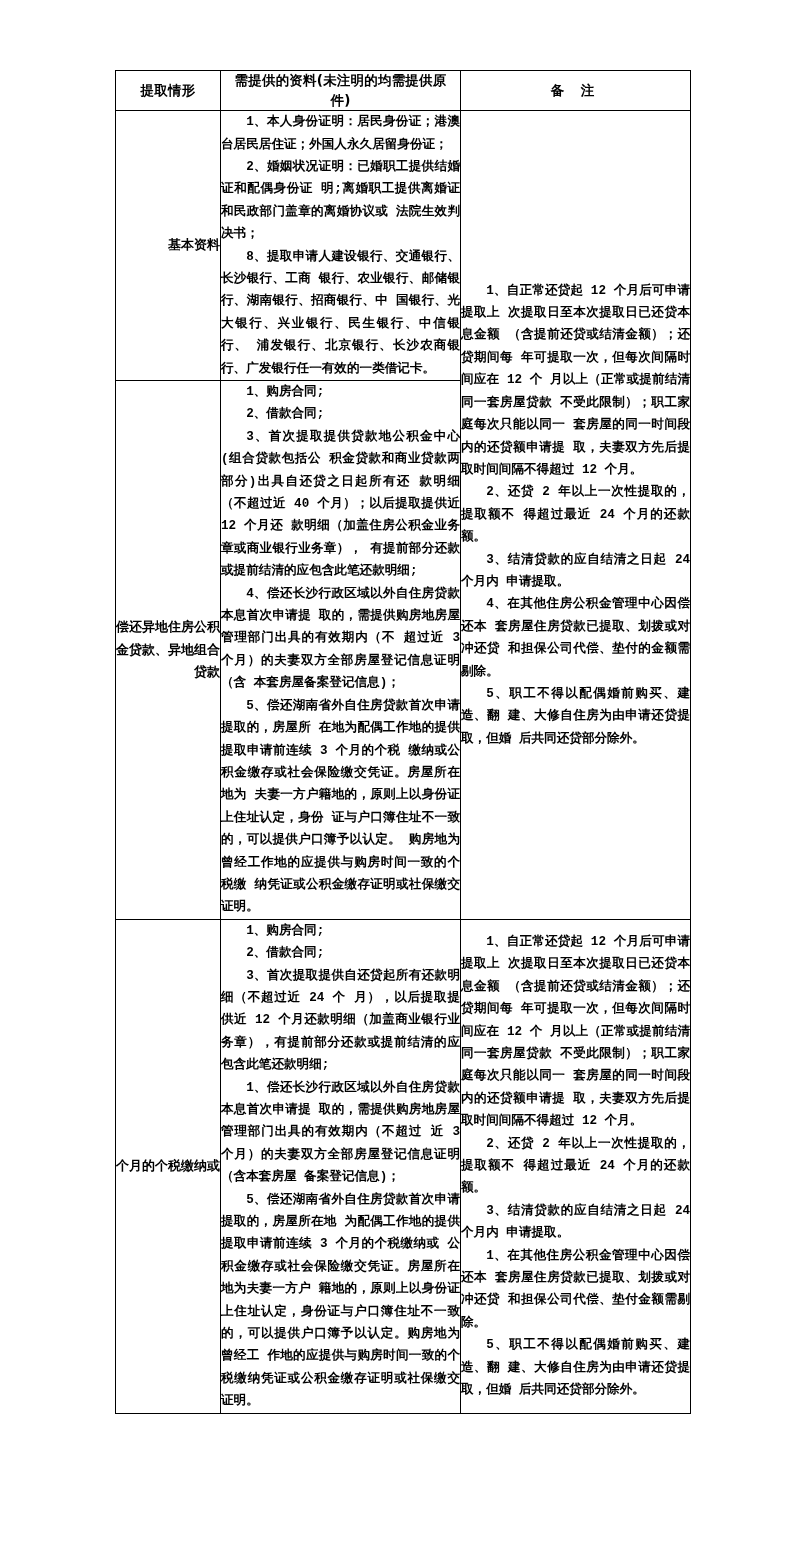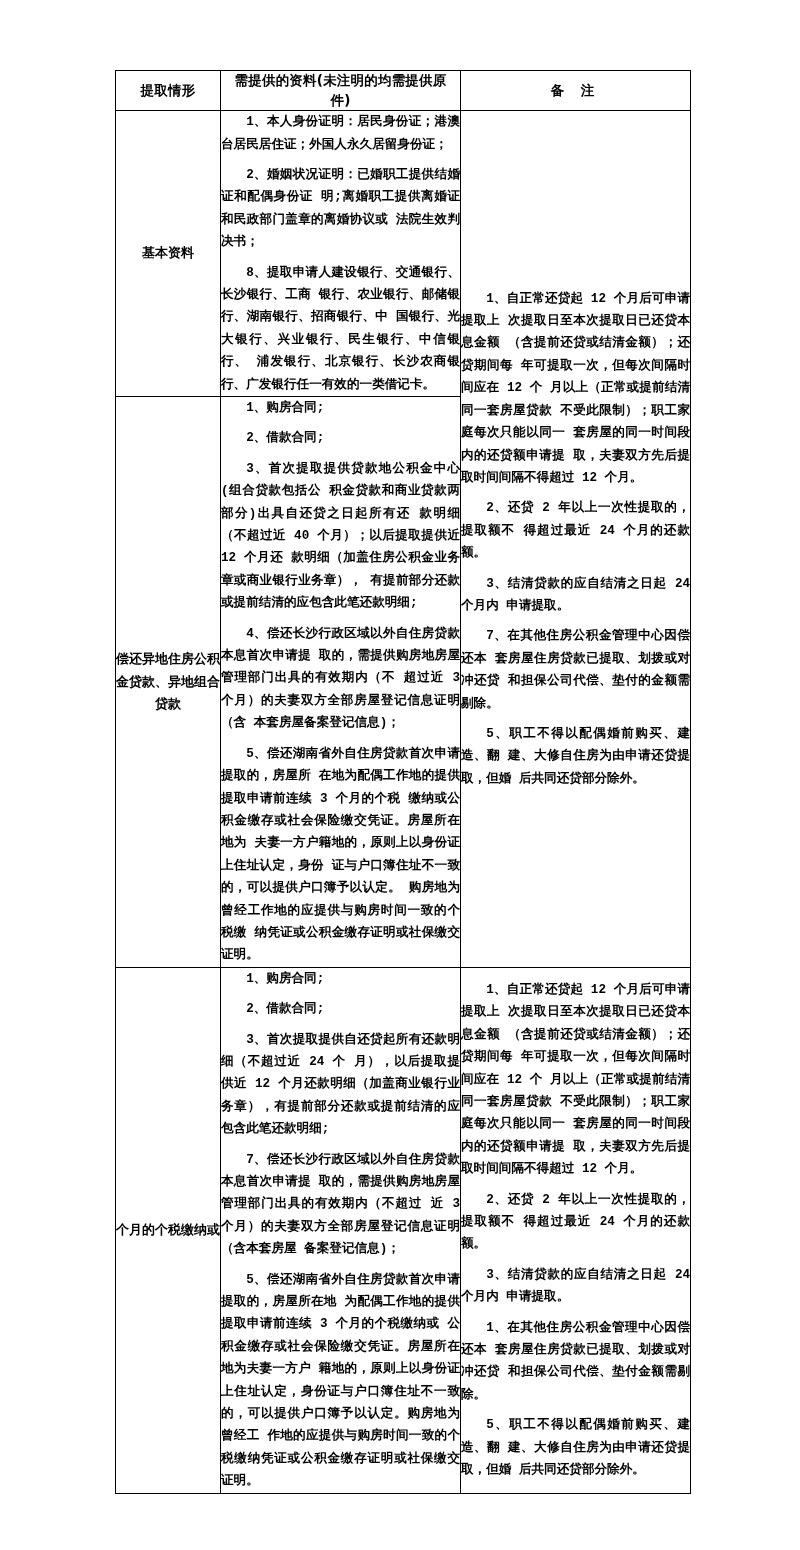--- a/index.html
+++ b/index.html
@@ -49,21 +49,21 @@
   .hdr-cell.wide {
     padding-left: 10px;
     padding-right: 10px;
   }
   .hdr-note {
     letter-spacing: 6px;
   }
 
   
   .case-cell {
-    text-align: center;
+    text-align: right;
     font-weight: bold;
     font-size: 13px;
     line-height: 1.75;
     padding: 6px 8px;
   }
   .docs-cell, .notes-cell {
     font-size: 12.6px;
     line-height: 1.78;
     padding: 8px 9px 8px 9px;
     vertical-align: top;
@@ -73,21 +73,21 @@
     font-family: Liberation Mono, monospace;
   }
   .notes-cell {
     vertical-align: middle;
   }
   .docs-cell p, .notes-cell p {
     margin: 0 0 0 0;
     text-indent: 2em;
   }
   .docs-cell p + p, .notes-cell p + p {
-    margin-top: 8px;
+    margin-top: 0;
   }
   .cell-mid {
     vertical-align: middle;
   }
   .cell-top {
     vertical-align: top;
   }
 </style>
 </head>
 <body>
@@ -112,21 +112,21 @@
         <td class="case-cell cell-mid">基本资料</td>
         <td class="docs-cell cell-top">
           <p>1、本人身份证明：居民身份证；港澳台居民居住证；外国人永久居留身份证；</p>
           <p>2、婚姻状况证明：已婚职工提供结婚证和配偶身份证 明;离婚职工提供离婚证和民政部门盖章的离婚协议或 法院生效判决书；</p>
           <p>8、提取申请人建设银行、交通银行、长沙银行、工商 银行、农业银行、邮储银行、湖南银行、招商银行、中 国银行、光大银行、兴业银行、民生银行、中信银行、 浦发银行、北京银行、长沙农商银行、广发银行任一有效的一类借记卡。</p>
         </td>
         <td class="notes-cell cell-mid" rowspan="2">
           <p>1、自正常还贷起 12 个月后可申请提取上 次提取日至本次提取日已还贷本息金额 （含提前还贷或结清金额）；还贷期间每 年可提取一次，但每次间隔时间应在 12 个 月以上（正常或提前结清同一套房屋贷款 不受此限制）；职工家庭每次只能以同一 套房屋的同一时间段内的还贷额申请提 取，夫妻双方先后提取时间间隔不得超过 12 个月。</p>
           <p>2、还贷 2 年以上一次性提取的，提取额不 得超过最近 24 个月的还款额。</p>
           <p>3、结清贷款的应自结清之日起 24 个月内 申请提取。</p>
-          <p>7、在其他住房公积金管理中心因偿还本 套房屋住房贷款已提取、划拨或对冲还贷 和担保公司代偿、垫付的金额需剔除。</p>
+          <p>4、在其他住房公积金管理中心因偿还本 套房屋住房贷款已提取、划拨或对冲还贷 和担保公司代偿、垫付的金额需剔除。</p>
           <p>5、职工不得以配偶婚前购买、建造、翻 建、大修自住房为由申请还贷提取，但婚 后共同还贷部分除外。</p>
         </td>
       </tr>
 
       <tr>
         <td class="case-cell cell-mid">偿还异地住房公积金贷款、异地组合贷款</td>
         <td class="docs-cell cell-mid">
           <p>1、购房合同;</p>
           <p>2、借款合同;</p>
           <p>3、首次提取提供贷款地公积金中心(组合贷款包括公 积金贷款和商业贷款两部分)出具自还贷之日起所有还 款明细（不超过近 40 个月）；以后提取提供近 12 个月还 款明细（加盖住房公积金业务章或商业银行业务章）， 有提前部分还款或提前结清的应包含此笔还款明细;</p>
@@ -134,21 +134,21 @@
           <p>5、偿还湖南省外自住房贷款首次申请提取的，房屋所 在地为配偶工作地的提供提取申请前连续 3 个月的个税 缴纳或公积金缴存或社会保险缴交凭证。房屋所在地为 夫妻一方户籍地的，原则上以身份证上住址认定，身份 证与户口簿住址不一致的，可以提供户口簿予以认定。 购房地为曾经工作地的应提供与购房时间一致的个税缴 纳凭证或公积金缴存证明或社保缴交证明。</p>
         </td>
       </tr>
 
       <tr>
         <td class="case-cell cell-mid">个月的个税缴纳或</td>
         <td class="docs-cell cell-mid">
           <p>1、购房合同;</p>
           <p>2、借款合同;</p>
           <p>3、首次提取提供自还贷起所有还款明细（不超过近 24 个 月），以后提取提供近 12 个月还款明细（加盖商业银行业务章），有提前部分还款或提前结清的应包含此笔还款明细;</p>
-          <p>7、偿还长沙行政区域以外自住房贷款本息首次申请提 取的，需提供购房地房屋管理部门出具的有效期内（不超过 近 3 个月）的夫妻双方全部房屋登记信息证明（含本套房屋 备案登记信息)；</p>
+          <p>1、偿还长沙行政区域以外自住房贷款本息首次申请提 取的，需提供购房地房屋管理部门出具的有效期内（不超过 近 3 个月）的夫妻双方全部房屋登记信息证明（含本套房屋 备案登记信息)；</p>
           <p>5、偿还湖南省外自住房贷款首次申请提取的，房屋所在地 为配偶工作地的提供提取申请前连续 3 个月的个税缴纳或 公 积金缴存或社会保险缴交凭证。房屋所在地为夫妻一方户 籍地的，原则上以身份证上住址认定，身份证与户口簿住址不一致的，可以提供户口簿予以认定。购房地为曾经工 作地的应提供与购房时间一致的个税缴纳凭证或公积金缴存证明或社保缴交证明。</p>
         </td>
         <td class="notes-cell cell-mid">
           <p>1、自正常还贷起 12 个月后可申请提取上 次提取日至本次提取日已还贷本息金额 （含提前还贷或结清金额）；还贷期间每 年可提取一次，但每次间隔时间应在 12 个 月以上（正常或提前结清同一套房屋贷款 不受此限制）；职工家庭每次只能以同一 套房屋的同一时间段内的还贷额申请提 取，夫妻双方先后提取时间间隔不得超过 12 个月。</p>
           <p>2、还贷 2 年以上一次性提取的，提取额不 得超过最近 24 个月的还款额。</p>
           <p>3、结清贷款的应自结清之日起 24 个月内 申请提取。</p>
           <p>1、在其他住房公积金管理中心因偿还本 套房屋住房贷款已提取、划拨或对冲还贷 和担保公司代偿、垫付金额需剔除。</p>
           <p>5、职工不得以配偶婚前购买、建造、翻 建、大修自住房为由申请还贷提取，但婚 后共同还贷部分除外。</p>
         </td>
       </tr>

